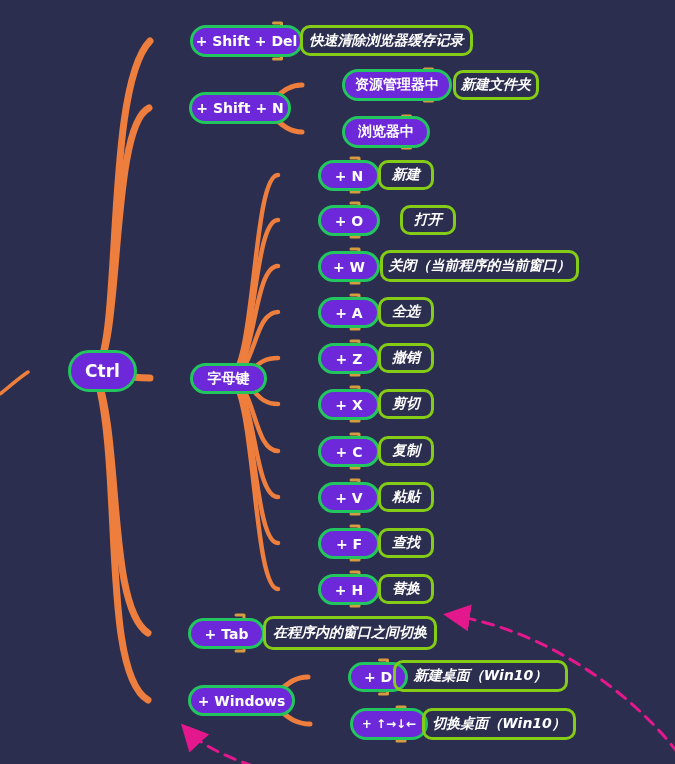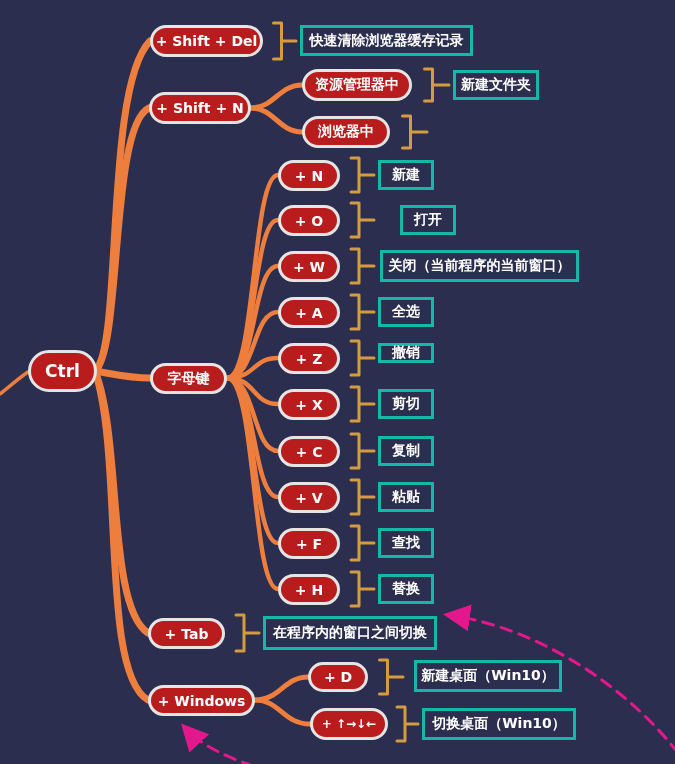--- a/index.html
+++ b/index.html
@@ -13,29 +13,31 @@
   }
   #edges{position:absolute;left:0;top:0;z-index:1;}
   .pill,.box{
     position:absolute;z-index:2;
     display:flex;align-items:center;justify-content:center;
     box-sizing:border-box;
     color:#fff;font-weight:bold;font-size:14px;
     white-space:nowrap;
   }
   .pill{
-    background:#b91c1c;
-    border:3px solid #e5e5e5;
+    background:#6d28d9;
+    border:3px solid #22c55e;
     border-radius:18px;
+    margin-left:40px;
   }
   .root{font-size:17px;border-radius:22px;}
   .box{
     background:transparent;
-    border:3px solid #14b8a6;
-    border-radius:0;
+    border:3px solid #84cc16;
+    border-radius:10px;
+    font-style:italic;
   }
 </style>
 </head>
 <body>
 
 <div id="canvas">
   <svg id="edges" width="675" height="764">
     <defs>
       <marker id="arrowhead" markerWidth="10" markerHeight="10" refX="7" refY="4.5" orient="auto">
         <path id="arrowhead-shape" d="M0,0 L9,4.5 L0,9 z" fill="#e3188c"></path>
@@ -99,21 +101,21 @@
   <div class="pill" style="left:278px;top:205px;width:62px;height:31px">+ O</div>
   <div class="box" style="left:400px;top:205px;width:56px;height:30px">打开</div>
 
   <div class="pill" style="left:278px;top:251px;width:62px;height:31px">+ W</div>
   <div class="box" style="left:380px;top:250px;width:199px;height:32px">关闭（当前程序的当前窗口）</div>
 
   <div class="pill" style="left:278px;top:297px;width:62px;height:31px">+ A</div>
   <div class="box" style="left:378px;top:297px;width:56px;height:30px">全选</div>
 
   <div class="pill" style="left:278px;top:343px;width:62px;height:31px">+ Z</div>
-  <div class="box" style="left:378px;top:343px;width:56px;height:20px">撤销</div>
+  <div class="box" style="left:378px;top:343px;width:56px;height:30px">撤销</div>
 
   <div class="pill" style="left:278px;top:389px;width:62px;height:31px">+ X</div>
   <div class="box" style="left:378px;top:389px;width:56px;height:30px">剪切</div>
 
   <div class="pill" style="left:278px;top:436px;width:62px;height:31px">+ C</div>
   <div class="box" style="left:378px;top:436px;width:56px;height:30px">复制</div>
 
   <div class="pill" style="left:278px;top:482px;width:62px;height:31px">+ V</div>
   <div class="box" style="left:378px;top:482px;width:56px;height:30px">粘贴</div>
 
@@ -121,16 +123,16 @@
   <div class="box" style="left:378px;top:528px;width:56px;height:30px">查找</div>
 
   <div class="pill" style="left:278px;top:574px;width:62px;height:31px">+ H</div>
   <div class="box" style="left:378px;top:574px;width:56px;height:30px">替换</div>
 
   <div class="pill" style="left:148px;top:618px;width:77px;height:31px">+ Tab</div>
   <div class="box" style="left:263px;top:616px;width:174px;height:34px">在程序内的窗口之间切换</div>
 
   <div class="pill" style="left:148px;top:685px;width:107px;height:31px">+ Windows</div>
   <div class="pill" style="left:308px;top:662px;width:60px;height:30px">+ D</div>
-  <div class="box" style="left:414px;top:660px;width:148px;height:32px">新建桌面（Win10）</div>
+  <div class="box" style="left:393px;top:660px;width:175px;height:32px">新建桌面（Win10）</div>
   <div class="pill" style="left:310px;top:708px;width:78px;height:32px;font-size:12px">+ ↑→↓←</div>
   <div class="box" style="left:422px;top:708px;width:154px;height:32px">切换桌面（Win10）</div>
 </div>
 
 </body></html>

